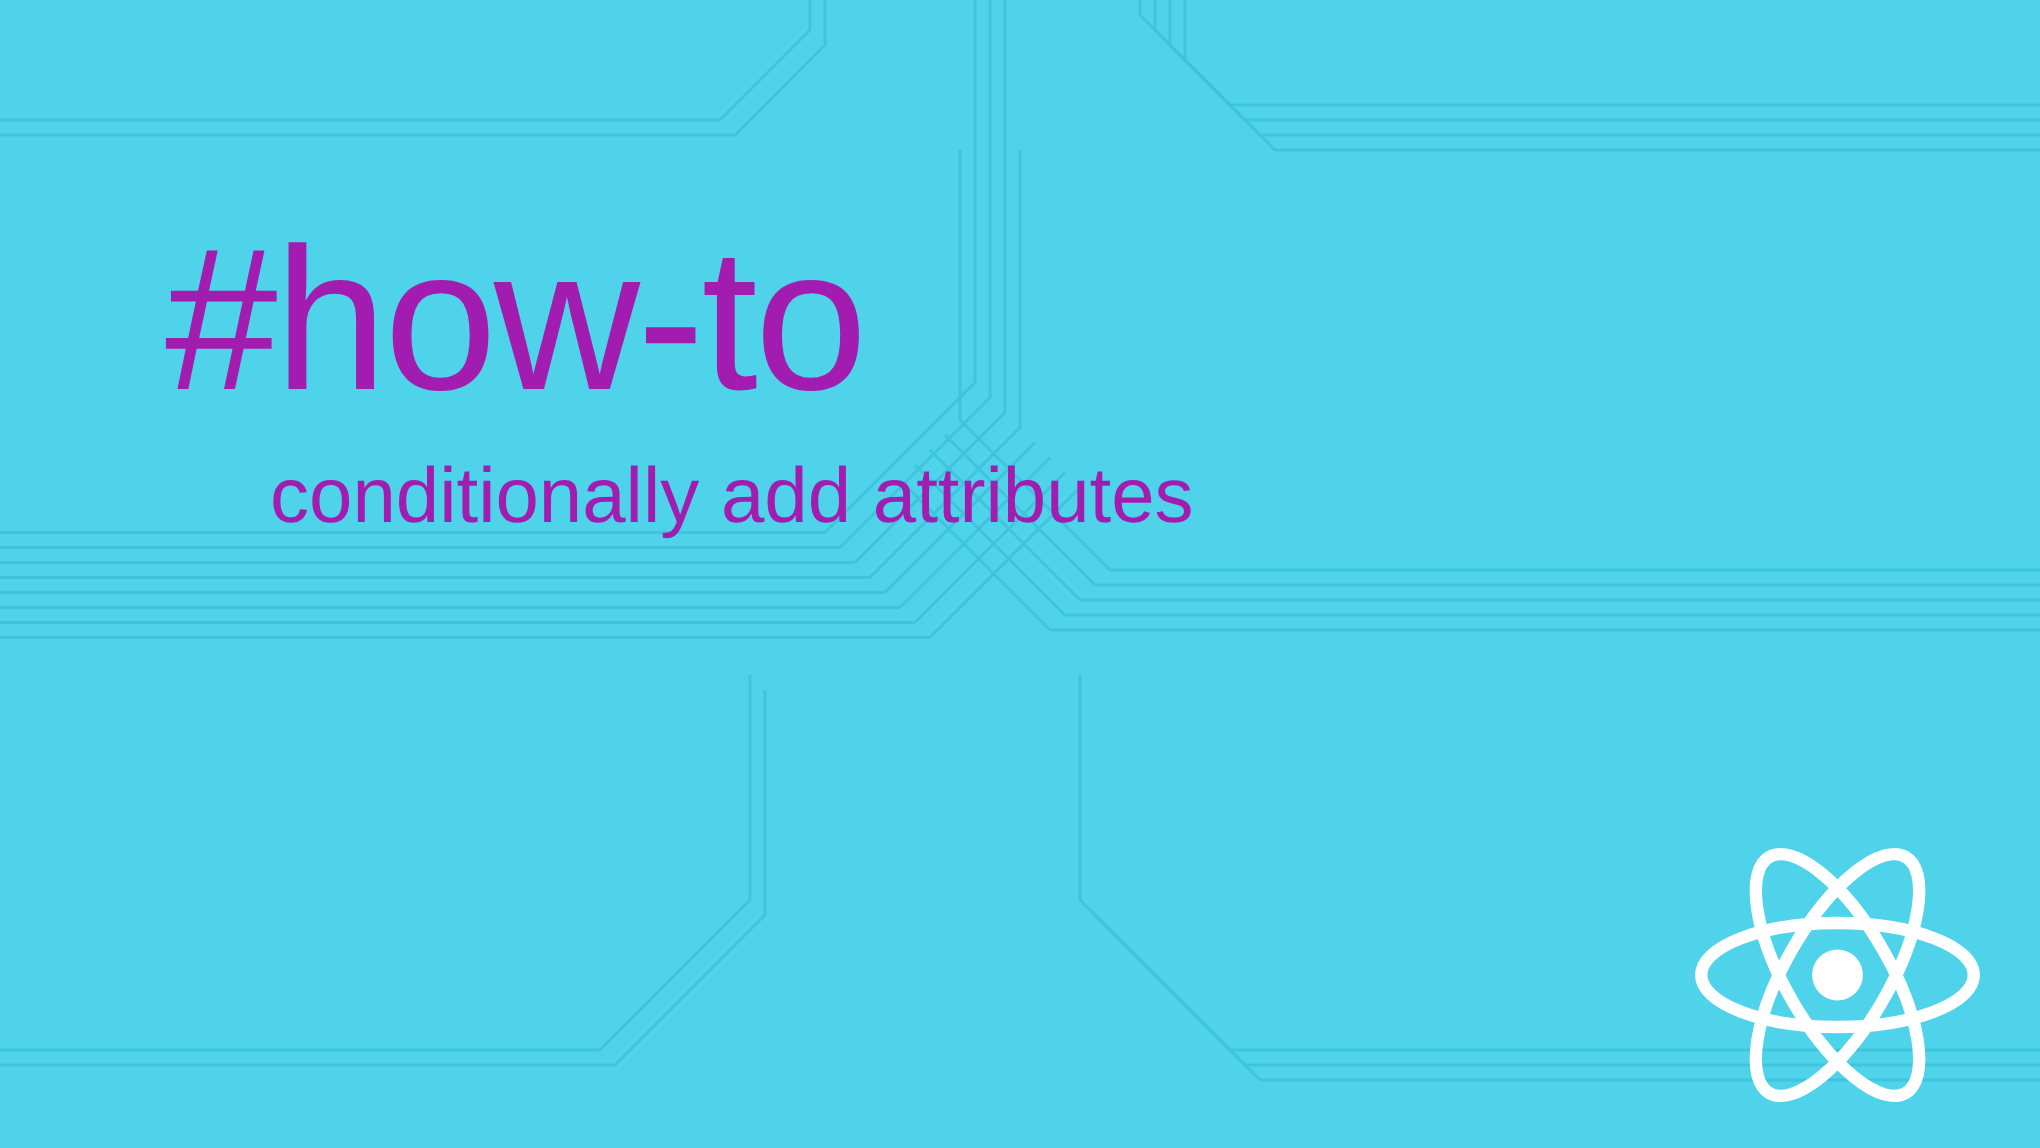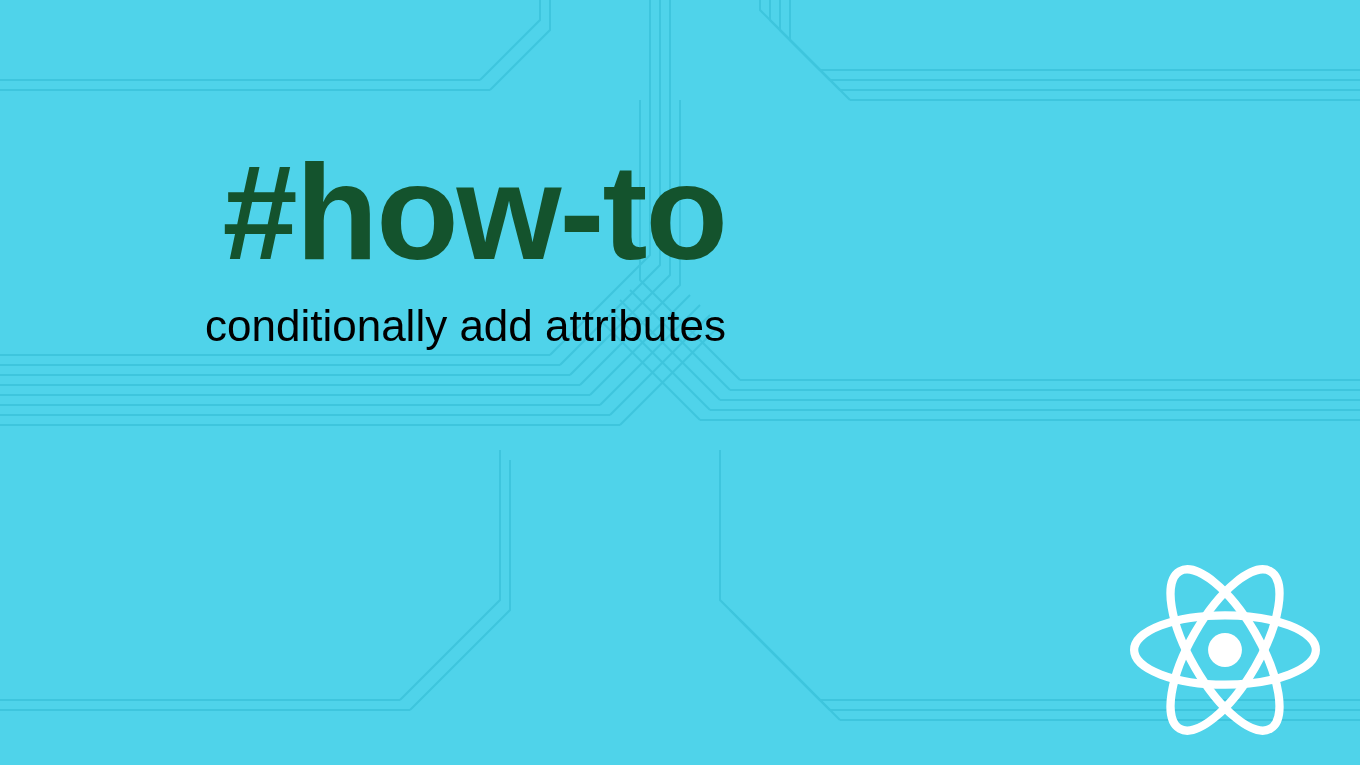--- a/index.html
+++ b/index.html
@@ -23,32 +23,31 @@
       height: 100%;
       pointer-events: none;
     }
     .content {
       position: absolute;
       top: 145px;
       left: 110px;
     }
     .hashtag {
       font-size: 135px;
-      font-weight: 700;
-      color: #14532d;
+      font-weight: 400;
+      color: #a21caf;
       letter-spacing: -2px;
       line-height: 1;
-      text-align: right;
     }
     .subtitle {
-      font-size: 44px;
+      font-size: 52px;
       font-weight: 400;
-      color: #000000;
+      color: #a21caf;
       margin-top: 18px;
-      margin-left: 95px;
+      margin-left: 70px;
       line-height: 1.28;
     }
     .react-logo {
       position: absolute;
       bottom: 30px;
       right: 40px;
       width: 190px;
       height: 170px;
     }
   </style>

